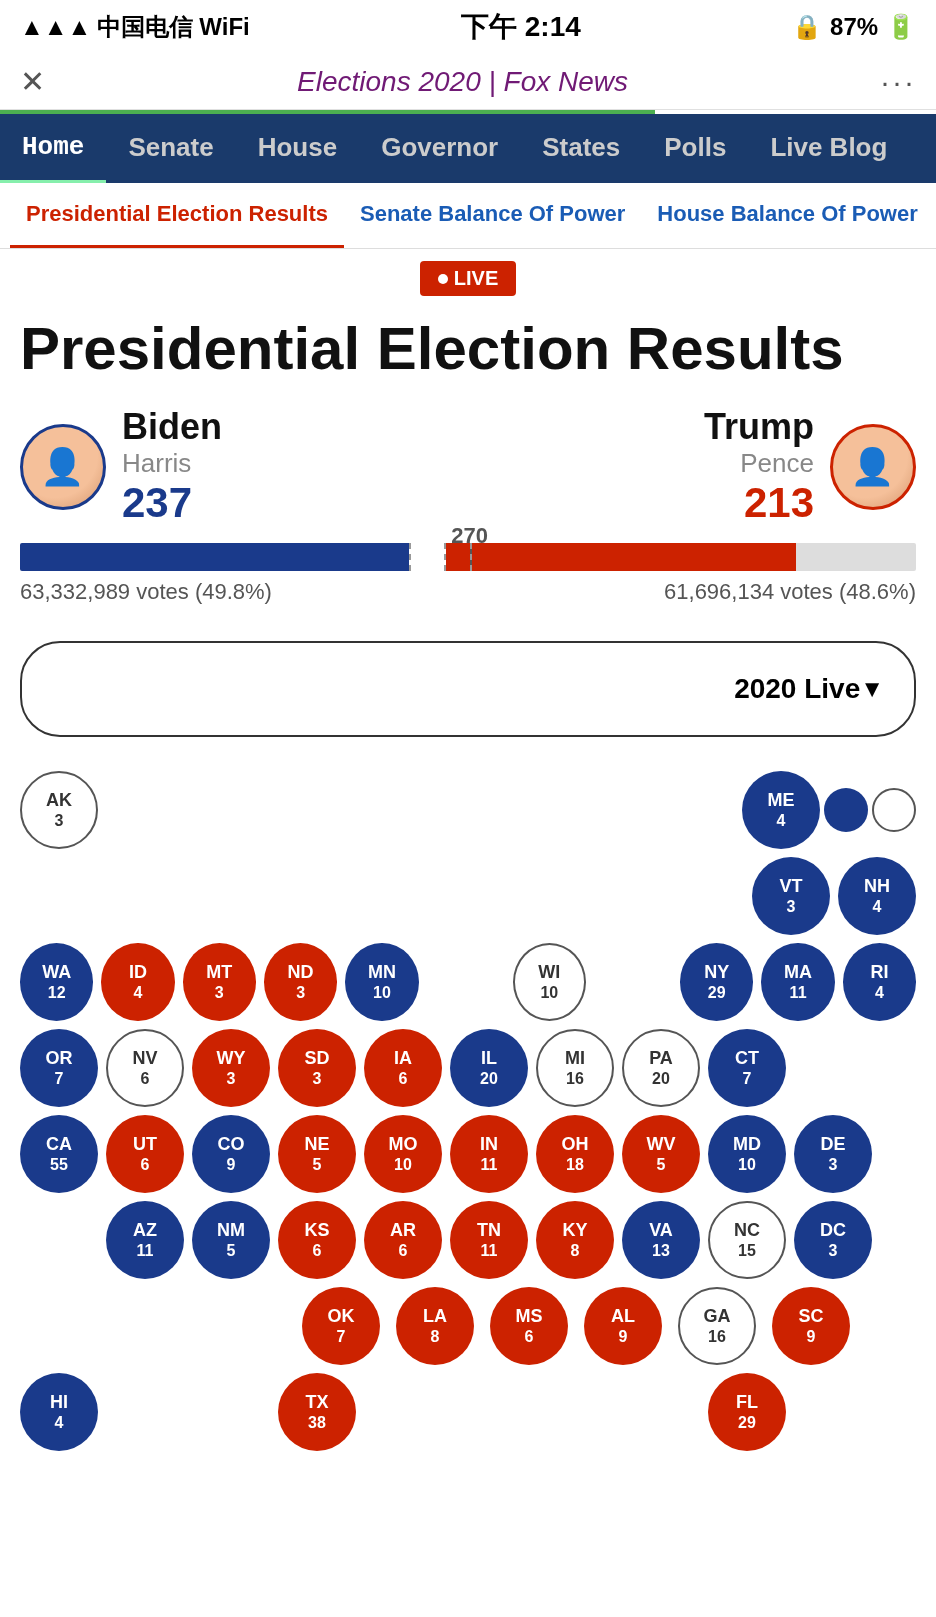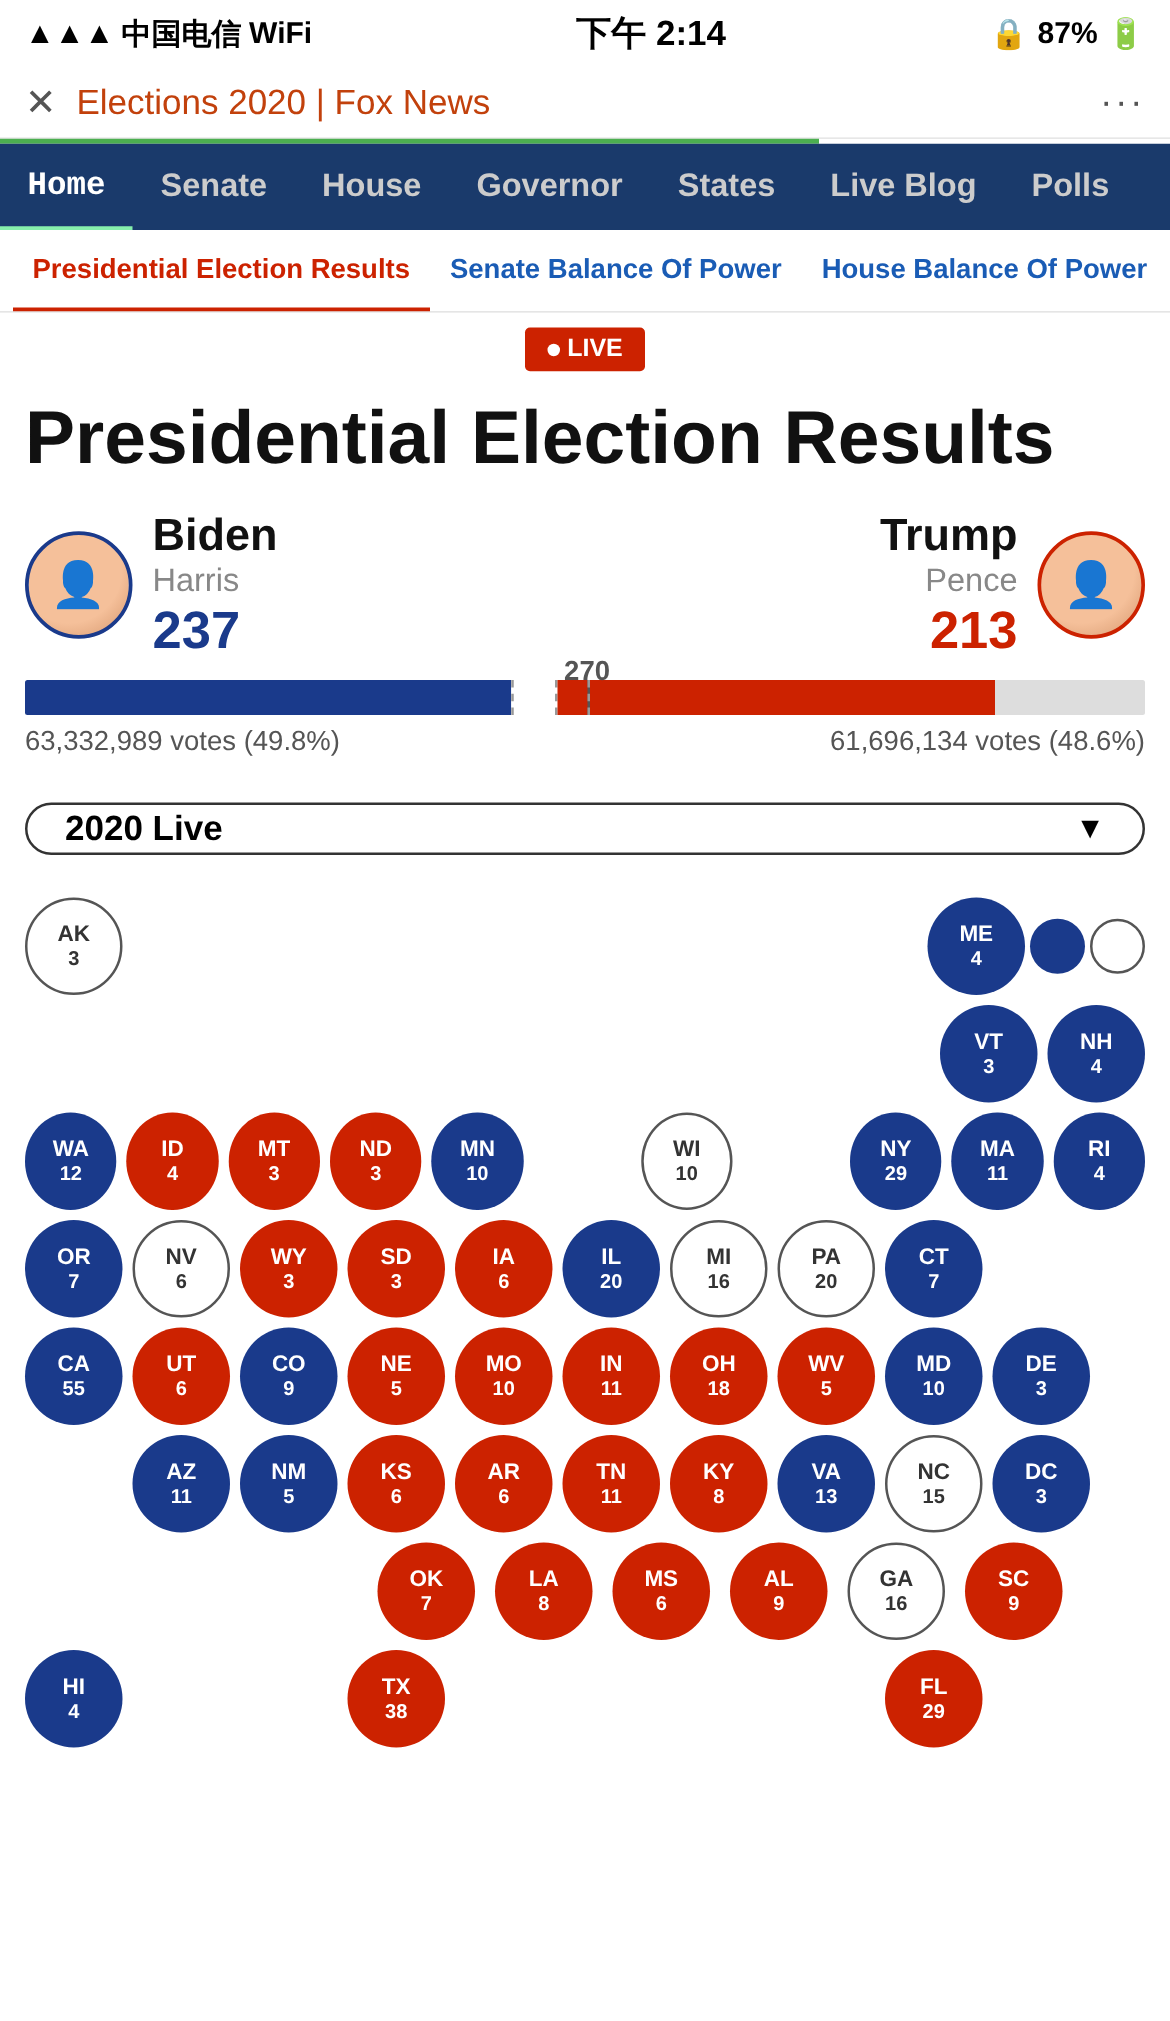--- a/index.html
+++ b/index.html
@@ -23,21 +23,21 @@
     
     .browser-bar {
       background: #fff;
       border-bottom: 1px solid #e0e0e0;
       display: flex;
       align-items: center;
       padding: 10px 20px;
       gap: 16px;
     }
     .browser-close { font-size: 30px; color: #555; }
-    .browser-title { flex: 1; text-align: left; font-size: 28px; color: #c2410c; }
+    .browser-title { flex: 1; text-align: center; font-size: 28px; color: #701a75; font-style: italic; }
     .browser-more { font-size: 30px; color: #555; letter-spacing: 2px; }
 
     
     .page-loading-bar {
       height: 4px;
       background: linear-gradient(to right, #4CAF50 70%, transparent 70%);
     }
 
     
     .nav-tabs {
@@ -186,23 +186,23 @@
       color: #555;
     }
 
     
     .dropdown-container {
       margin: 36px 0 24px 0;
     }
     .dropdown {
       border: 2px solid #333;
       border-radius: 40px;
-      padding: 3px 30px;
-      display: flex;
-      justify-content: space-between;
+      padding: 30px 30px;
+      display: flex;
+      justify-content: flex-end;
       align-items: center;
       font-size: 28px;
       font-weight: 600;
       cursor: pointer;
     }
     .dropdown-arrow { font-size: 24px; }
 
     
     .map-grid {
       position: relative;
@@ -286,22 +286,22 @@
 </div>
 
 <div class="page-loading-bar"></div>
 
 <nav class="nav-tabs">
   <div class="nav-tab active">Home</div>
   <div class="nav-tab">Senate</div>
   <div class="nav-tab">House</div>
   <div class="nav-tab">Governor</div>
   <div class="nav-tab">States</div>
+  <div class="nav-tab">Polls</div>
   <div class="nav-tab">Live Blog</div>
-  <div class="nav-tab">Polls</div>
 </nav>
 
 <div class="sub-nav">
   <div class="sub-nav-item active">Presidential Election Results</div>
   <div class="sub-nav-item">Senate Balance Of Power</div>
   <div class="sub-nav-item">House Balance Of Power</div>
 </div>
 
 <div class="main-content">
 

